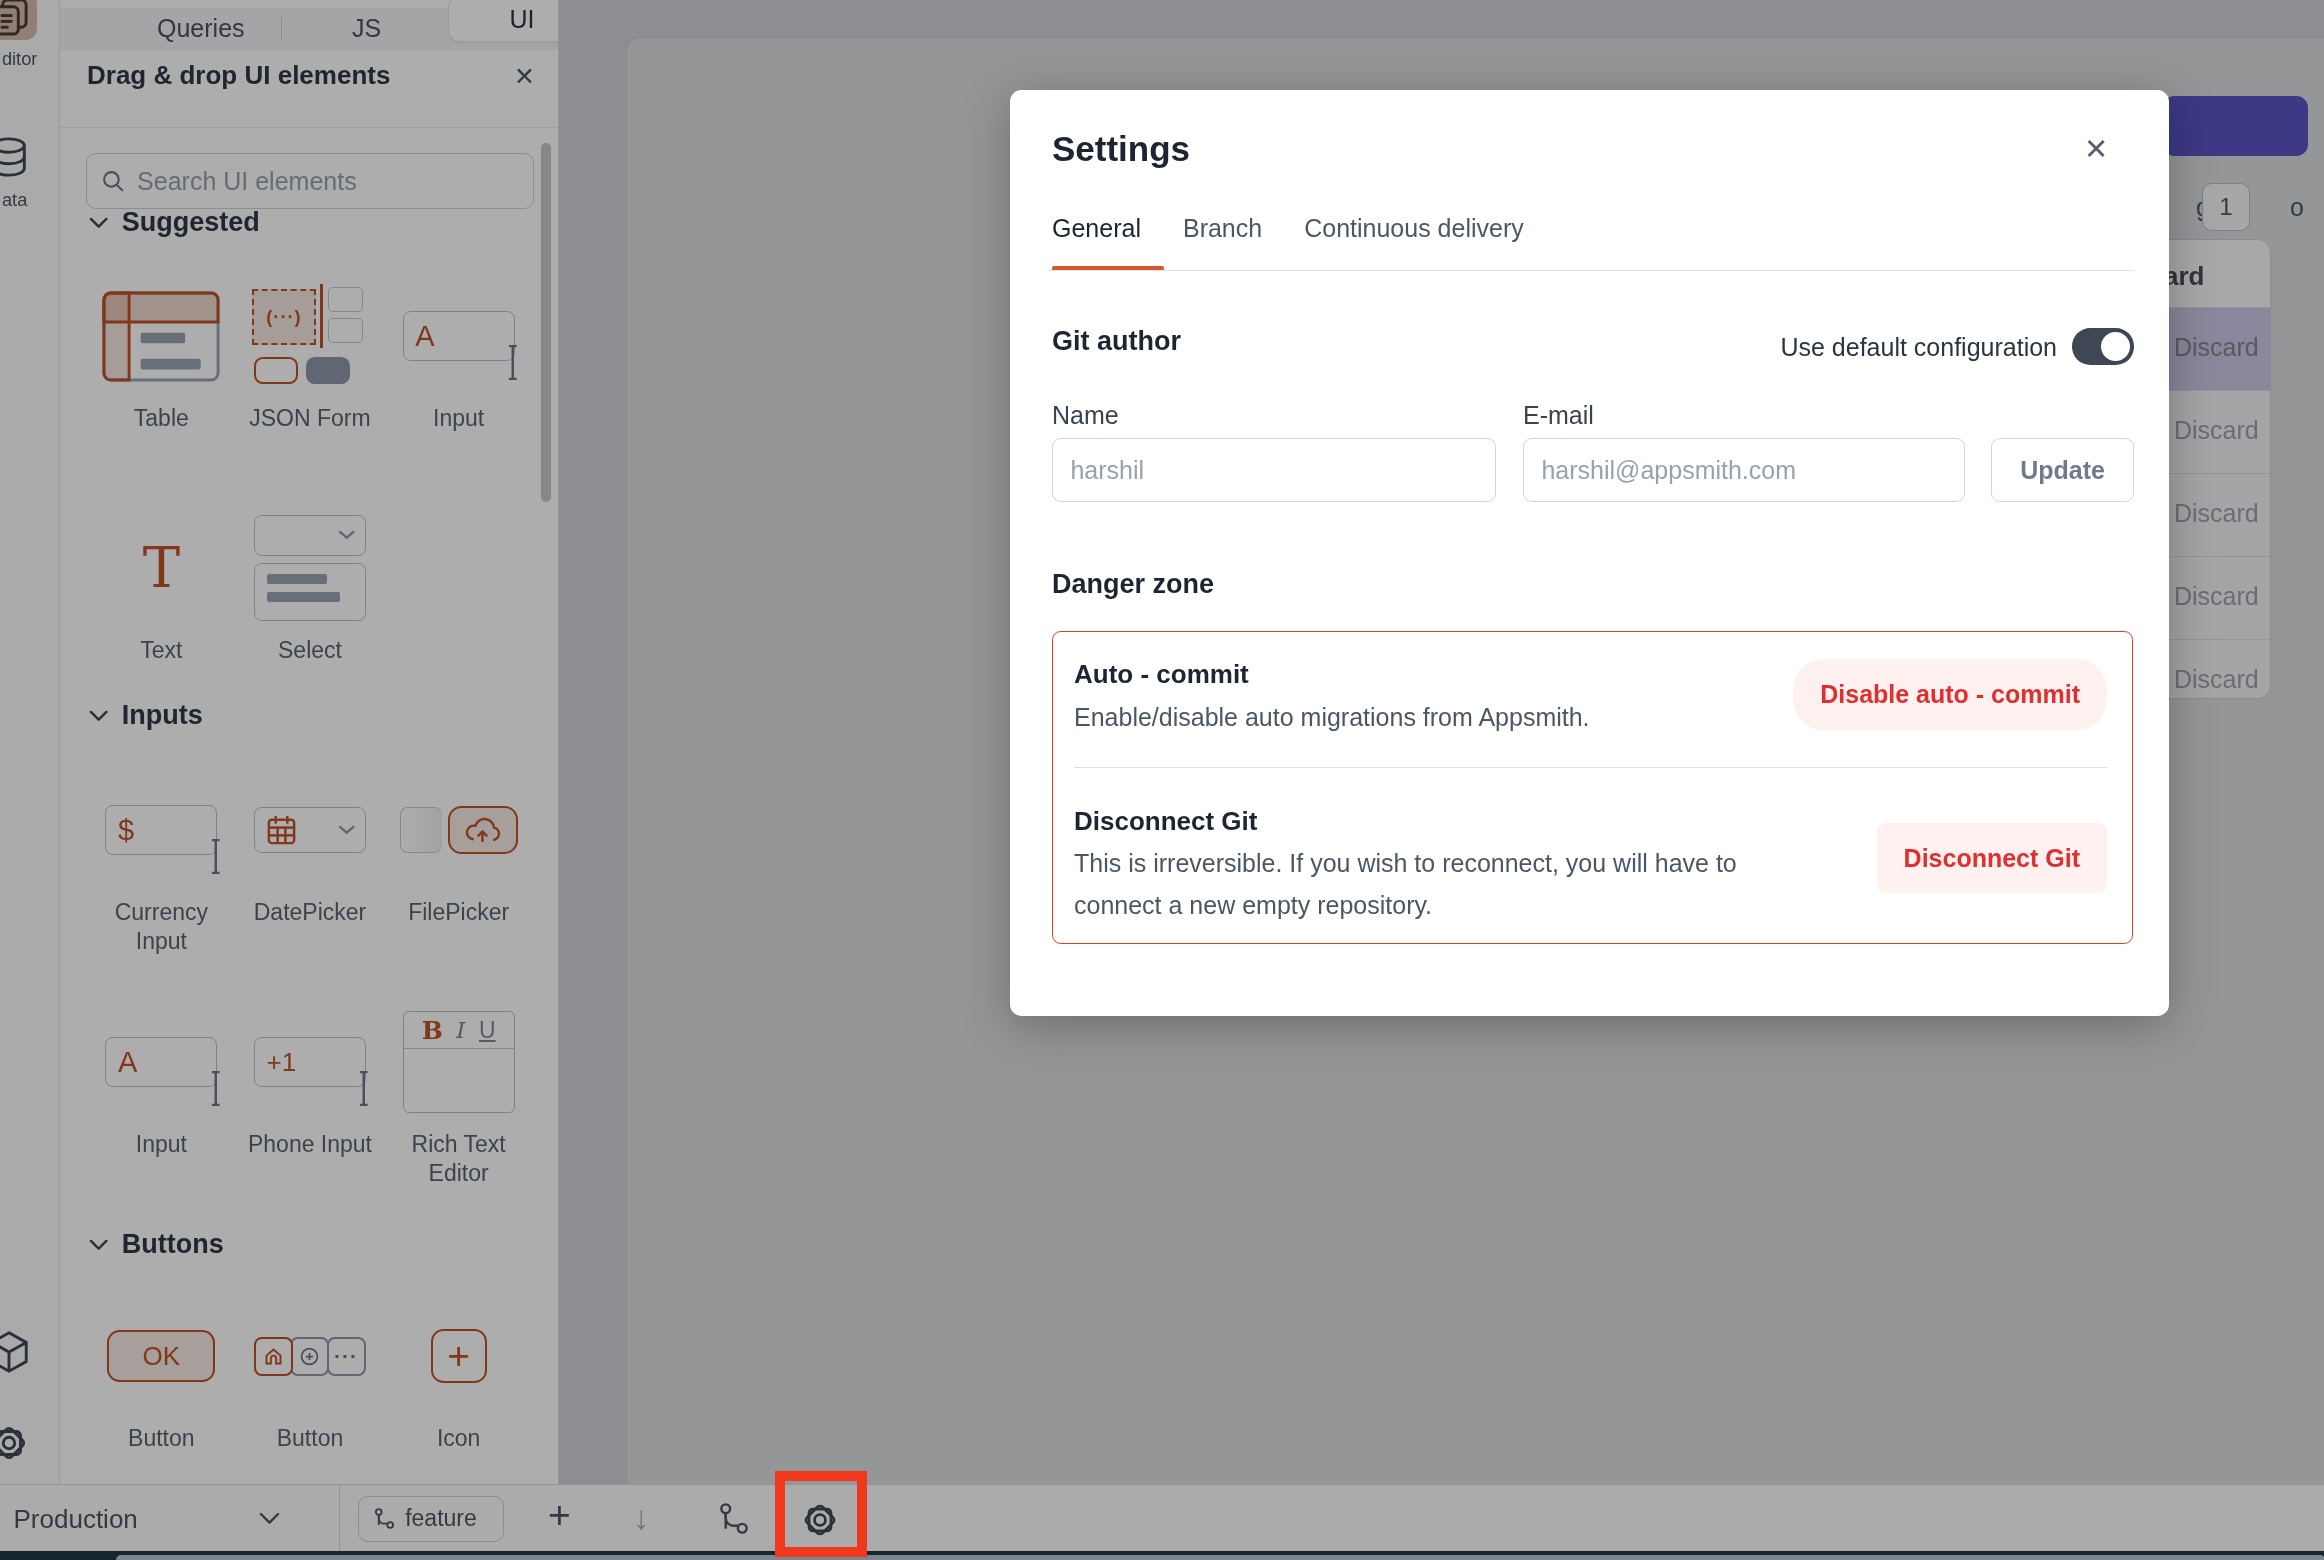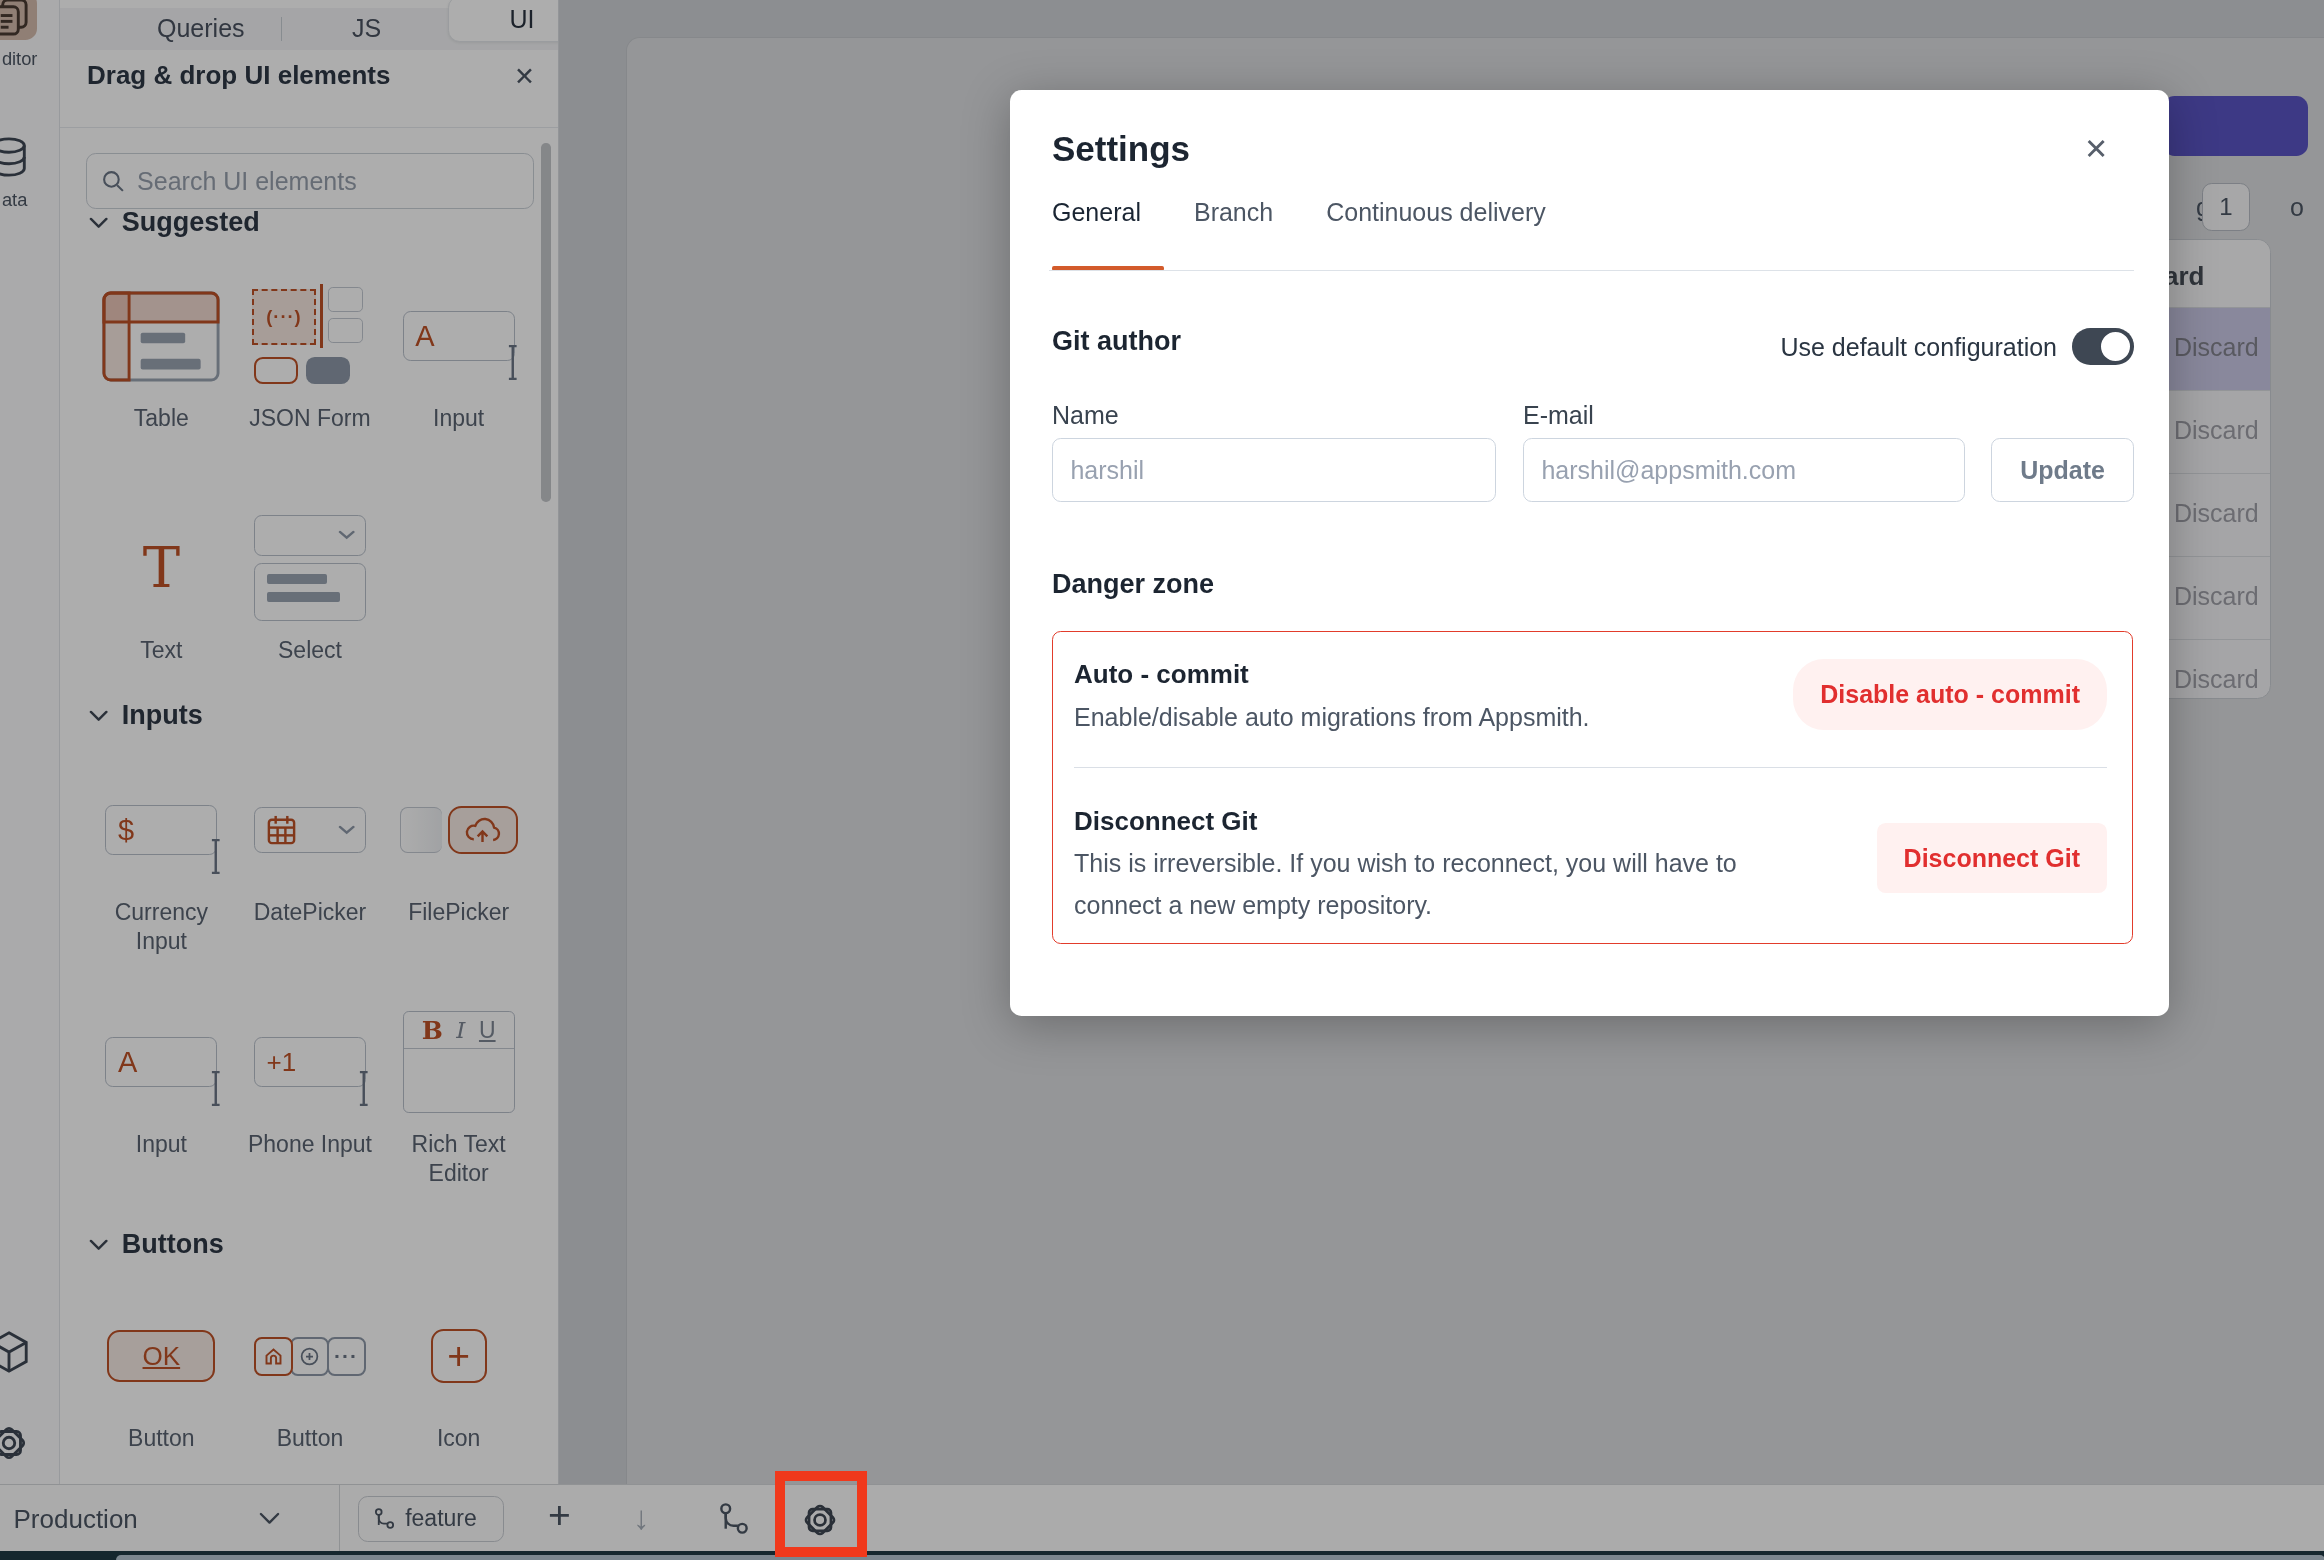--- a/index.html
+++ b/index.html
@@ -49,21 +49,21 @@
   .list-row { display:flex; align-items:center; gap:9.7px; }
   .dp { width:112px; height:46px; border:1.9px solid #B9C0CB; border-radius:7.7px; display:flex; align-items:center; justify-content:space-between; padding:0 9.7px; }
   .fp { display:flex; gap:5.8px; align-items:center; }
   .fp-a { width:42px; height:46px; border:1.9px solid #C3C9D2; border-radius:7.7px; border-right:none; background:linear-gradient(90deg,#fff, #EDEFF2); }
   .fp-b { width:70px; height:48px; border:2.9px solid #BE5227; border-radius:13.5px; background:rgba(190,82,39,.12); display:flex; align-items:center; justify-content:center; }
   .rte { width:112px; height:102px; border:1.9px solid #B9C0CB; border-radius:5.8px; }
   .rte-head { height:37px; border-bottom:1.9px solid #C3C9D2; display:flex; align-items:center; justify-content:center; gap:13.5px; }
   .rte-b { color:#BE5227; font-size:25px; font-weight:700; font-family:"DejaVu Serif", serif; }
   .rte-i { color:#7E8794; font-size:23px; font-style:italic; font-family:"DejaVu Serif", serif; }
   .rte-u { color:#7E8794; font-size:23px; text-decoration:underline; }
-  .okbtn { width:108px; height:52px; border:2.9px solid #BE5227; border-radius:12.6px; background:rgba(190,82,39,.12); display:flex; align-items:center; justify-content:center; color:#BE5227; font-size:26px;text-decoration:underline; }
+  .okbtn { width:108px; height:52px; border:2.9px solid #BE5227; border-radius:12.6px; background:rgba(190,82,39,.12); display:flex; align-items:center; justify-content:center; color:#BE5227; font-size:26px; }
   .bgrp { display:flex; }
   .bgrp-box { width:39px; height:39px; border:2.9px solid #8E99A8; border-radius:7.7px; display:flex; align-items:center; justify-content:center; margin-left:-2.9px; background:#fff; color:#6A7585; }
   .bgrp-box.orange { border-color:#BE5227; margin-left:0; z-index:1; }
   .iconbtn { width:56px; height:54px; border:2.9px solid #BE5227; border-radius:12.6px; display:flex; align-items:center; justify-content:center; color:#BE5227; font-size:39px; font-weight:300; }
 
   
   .deploy-btn { left:2163px; top:96px; width:145px; height:60px; border-radius:11.6px; background:#5A54C4; }
   .pag-text { font-size:25px; color:#4C5664;margin-left:27px; }
   .page-chip { left:2202px; top:183px; width:48px; height:48px; border:1.9px solid #B7BCC4; border-radius:9.7px; display:flex; align-items:center; justify-content:center; font-size:24px; color:#4C5664; background:#F6F6F8; }
   .bg-table { left:1690px; top:239px; width:581px; height:460px; background:#F4F4F6; border:1.9px solid #C9CDD3; border-radius:13.5px; overflow:hidden; }
@@ -82,21 +82,21 @@
   .bottom-strip { left:0; top:1551px; width:2325px; height:9.7px; background:#203A44; }
   .bottom-round { left:116px; top:1555px; width:2209px; height:4.8px; background:#B6C6D2; border-radius:9.7px 9.7px 0 0; }
 
   
   .overlay { left:0; top:0; width:2325px; height:1560px; background:rgba(0,0,0,0.32); z-index:50; }
 
   
   .modal { left:1010px; top:90px; width:1159px; height:926px; background:#FFFFFF; border-radius:11.6px; box-shadow:0 9.7px 48px rgba(0,0,0,.28); z-index:60; }
   .modal-title { position:absolute; left:42px; top:39px; font-size:35px; font-weight:700; color:#1C2531; }
   .modal-close { position:absolute; left:1074px; top:42px; font-size:29px; color:#575F6B; cursor:pointer; }
-  .mtabs { position:absolute; left:42px; top:108px; display:flex; gap:53px;justify-content:center; }
+  .mtabs { position:absolute; left:42px; top:124px; display:flex; gap:42px;justify-content:center; }
   .mtab { font-size:25px; color:#4C5664; }
   .mtab.active { color:#1A2533; }
   .tab-underline { position:absolute; left:42px; top:176px; width:112px; height:4.8px; background:#D35B2B; border-radius:1.9px; }
   .tab-divider { position:absolute; left:39px; top:180px; width:1085px; height:1px; background:#DDE2E8; }
   .msec-head { position:absolute; font-size:27px; font-weight:700; color:#1C2531; }
   .toggle-label { position:absolute; right:112px; top:243px; font-size:25px; color:#2A3542; }
   .toggle { position:absolute; right:35px; top:238px; width:62px; height:37px; background:#3E4753; border-radius:18.3px; }
   .toggle-knob { position:absolute; right:1.9px; top:1.9px; width:33px; height:33px; background:#fff; border-radius:50%; border:2.9px solid #3E4753; }
   .field-label { position:absolute; top:311px; font-size:25px; color:#39434F; }
   .minput { position:absolute; top:348px; height:64px; border:1.9px solid #CDD5DF; border-radius:8.7px; font-size:25px; color:#1C2531; padding:0 17.4px; font-family:"Liberation Sans",sans-serif; background:#fff; }

